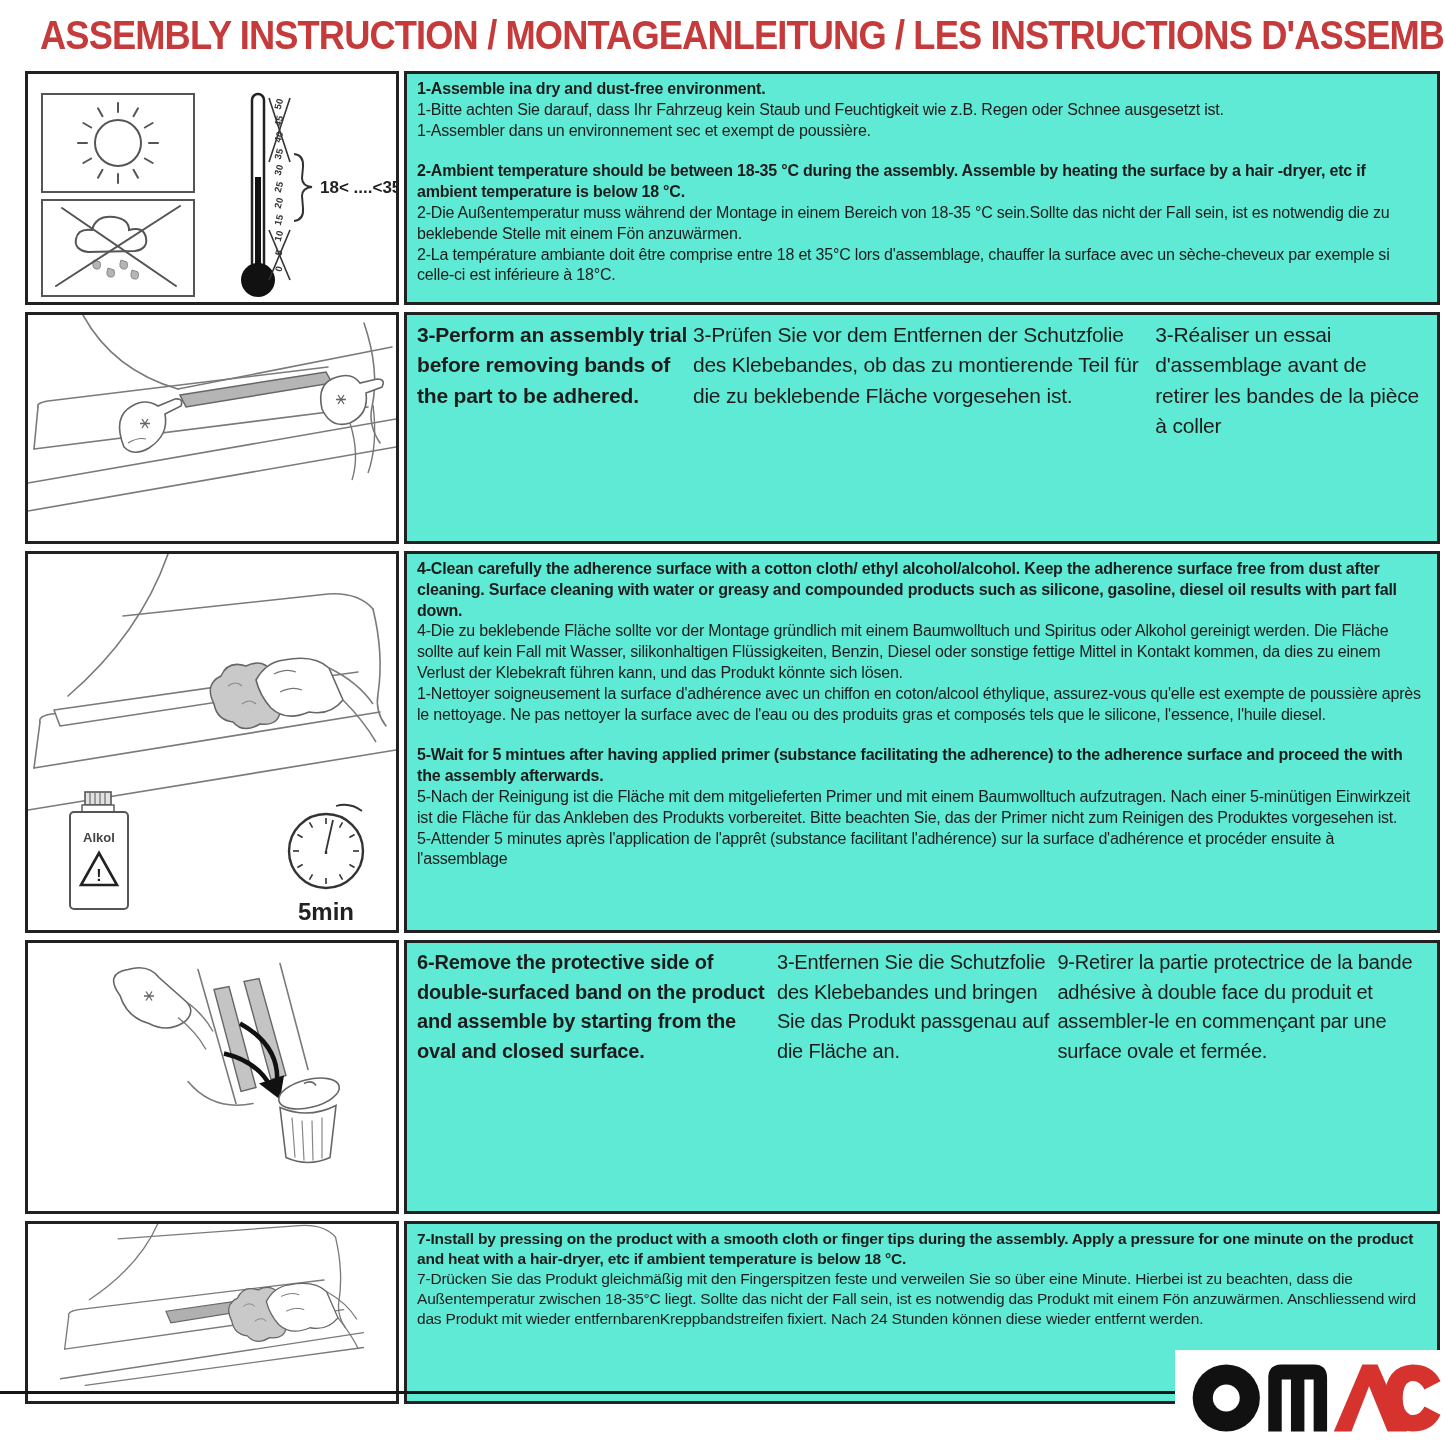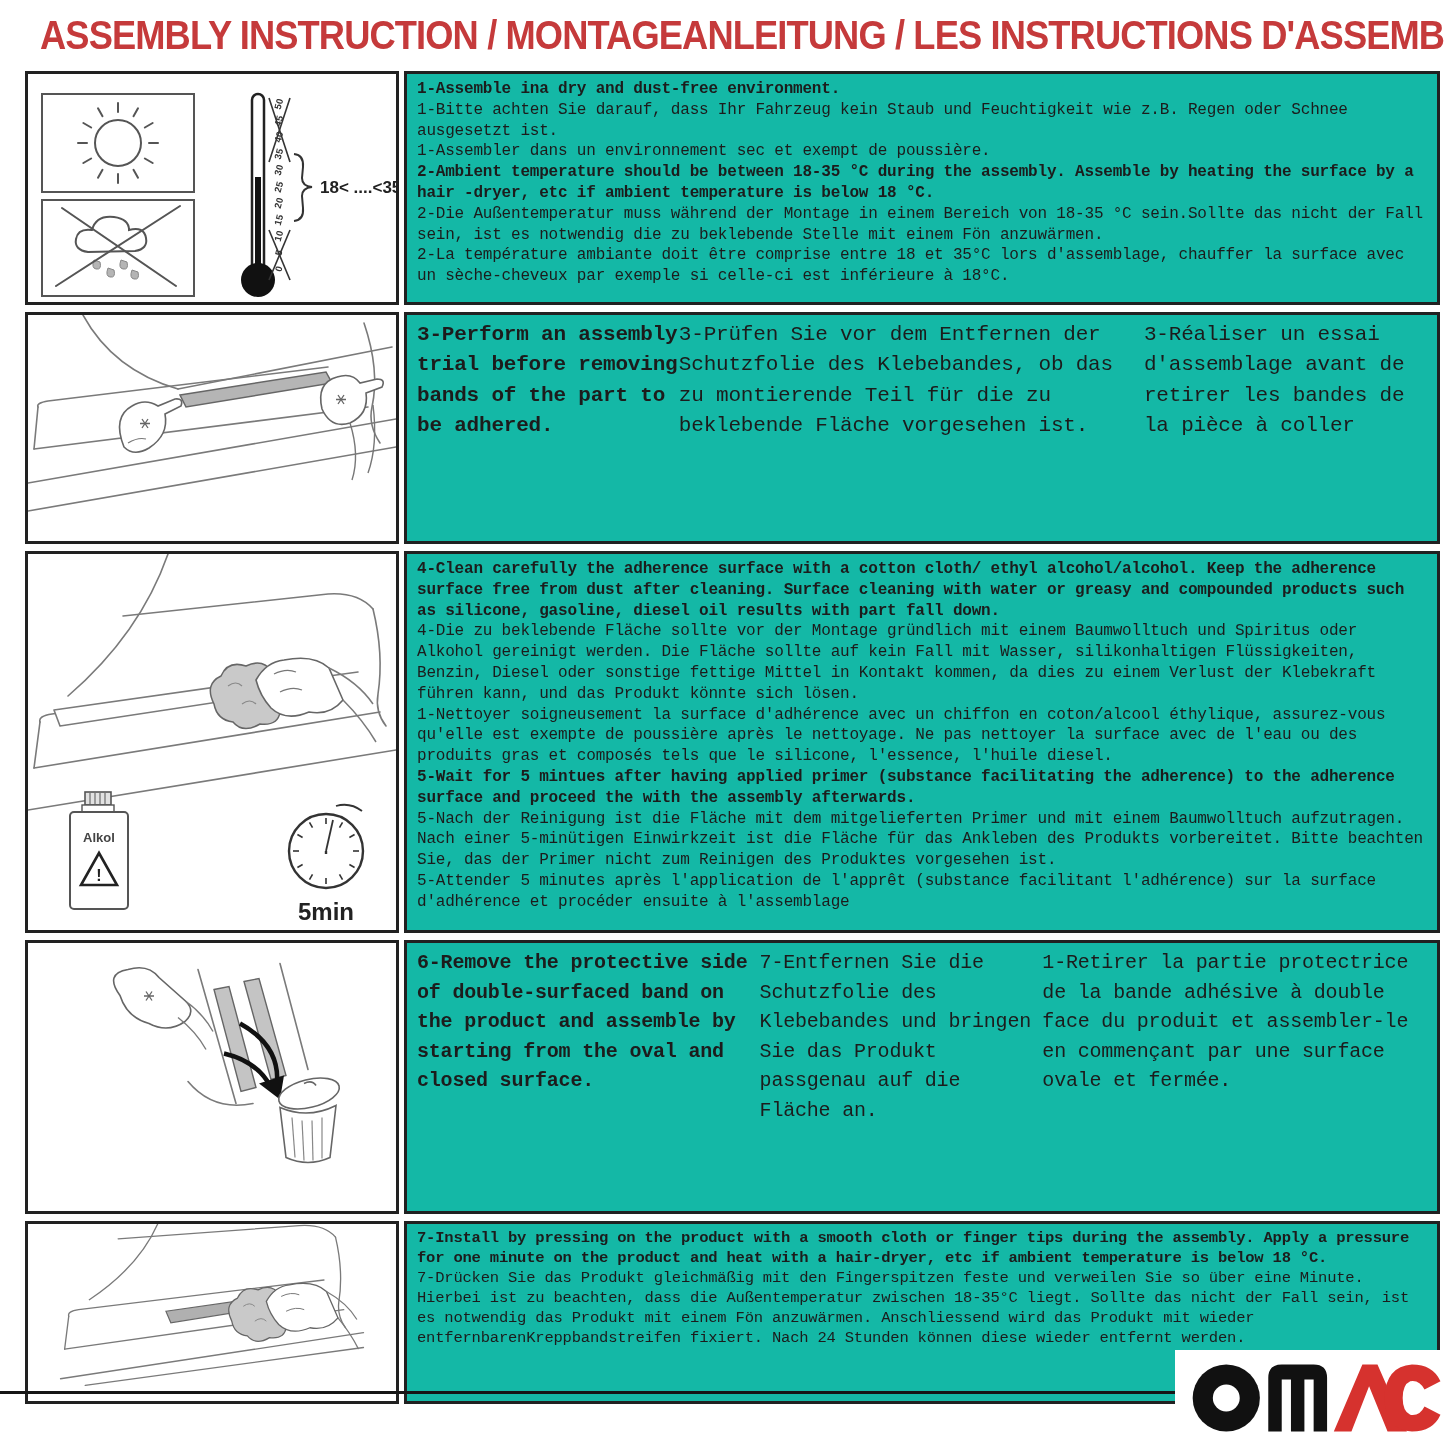--- a/index.html
+++ b/index.html
@@ -11,27 +11,27 @@
     margin:12px 0 0 40px;font-size:41px;font-weight:bold;color:#c53a3b;
     letter-spacing:-1px;white-space:nowrap;display:inline-block;
     transform:scaleX(0.885);transform-origin:left center;
   }
   .rows{margin:12px 5px 0 25px;}
   .row{display:flex;gap:5px;margin-bottom:7px;}
   .illus{
     flex:0 0 368px;border:3px solid #212121;background:#fff;position:relative;overflow:hidden;
   }
   .txt{
-    flex:1;border:3px solid #212121;background:#14b8a6;box-sizing:border-box;
-    padding:5px 14px 4px 10px;overflow:hidden;font-family:Liberation Mono, monospace;
+    flex:1;border:3px solid #212121;background:#5eead4;box-sizing:border-box;
+    padding:5px 14px 4px 10px;overflow:hidden;
   }
   .r1{height:234px}.r2{height:232px}.r3{height:382px}.r4{height:274px}.r5{height:183px}
   .txt p{margin:0;font-size:16px;line-height:1.3;letter-spacing:-0.2px;}
   .txt p.b{font-weight:bold;}
-  .txt p.gap{}
+  .txt p.gap{margin-top:20px;}
   .txt.center{display:flex;flex-direction:row;justify-content:center;}
   .r2 .txt p{font-size:21px;line-height:1.45;}
   .r4 .txt p{font-size:20px;line-height:1.48;}
   .r5 .txt p{font-size:15.5px;line-height:1.29;}
   .illus svg{display:block;width:100%;height:100%;}
   .line-art{stroke:#7a7a7a;stroke-width:1.6;fill:none;stroke-linecap:round;stroke-linejoin:round;}
   .icon-stroke{stroke:#555;stroke-width:2;fill:none;stroke-linecap:round;}
   .logo-wrap{
     position:absolute;left:1175px;top:1350px;width:270px;height:95px;background:#fff;
     display:flex;align-items:center;justify-content:flex-end;padding-right:2px;box-sizing:border-box;
@@ -246,22 +246,22 @@
           <line x1="274" y1="159" x2="276" y2="199" stroke="#888" stroke-width="1.2"></line>
           <line x1="284" y1="159" x2="285" y2="199" stroke="#888" stroke-width="1.2"></line>
           <line x1="294" y1="156" x2="294" y2="197" stroke="#888" stroke-width="1.2"></line>
           <ellipse cx="281" cy="132" rx="31" ry="14" transform="rotate(-14 281 132)" fill="#fff" stroke="#666" stroke-width="1.6"></ellipse>
           <path d="M276,122 q8,-4 12,2" stroke="#666" stroke-width="1.6" fill="none"></path>
         </g>
       </svg>
     </div>
     <div class="txt center">
       <p class="b">6-Remove the protective side of double-surfaced band on the product and assemble by starting from the oval and closed surface.</p>
-      <p>7-Entfernen Sie die Schutzfolie des Klebebandes und bringen Sie das Produkt passgenau auf die Fläche an.</p>
-      <p>1-Retirer la partie protectrice de la bande adhésive à double face du produit et assembler-le en commençant par une surface ovale et fermée.</p>
+      <p>3-Entfernen Sie die Schutzfolie des Klebebandes und bringen Sie das Produkt passgenau auf die Fläche an.</p>
+      <p>9-Retirer la partie protectrice de la bande adhésive à double face du produit et assembler-le en commençant par une surface ovale et fermée.</p>
     </div>
   </div>
 
   <div class="row r5">
     <div class="illus">
       <svg viewBox="0 0 368 215">
         <g class="line-art">
           <path d="M118,0 Q95,52 35,92"></path>
           <path d="M70,18 L290,2 Q320,0 334,16"></path>
           <path d="M334,16 Q344,58 338,95 Q336,112 346,126"></path>

